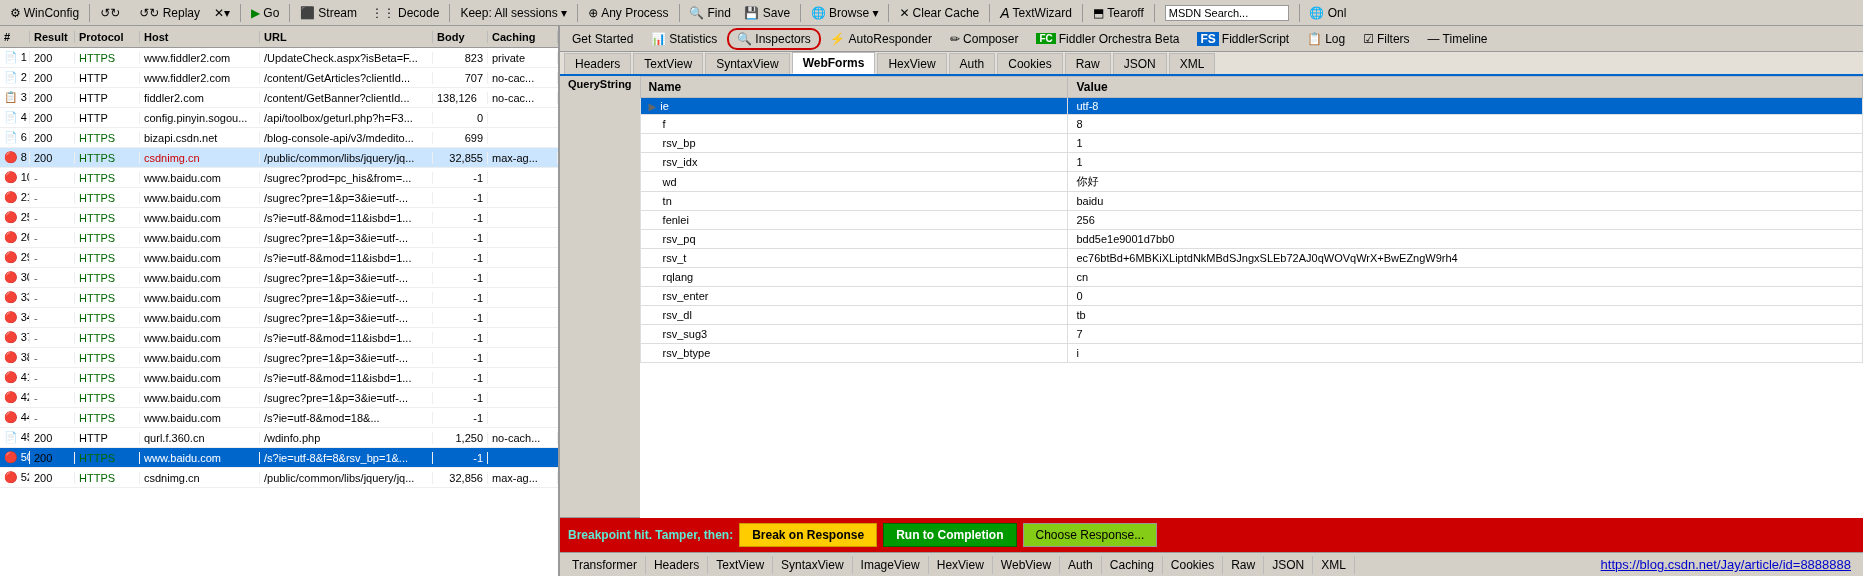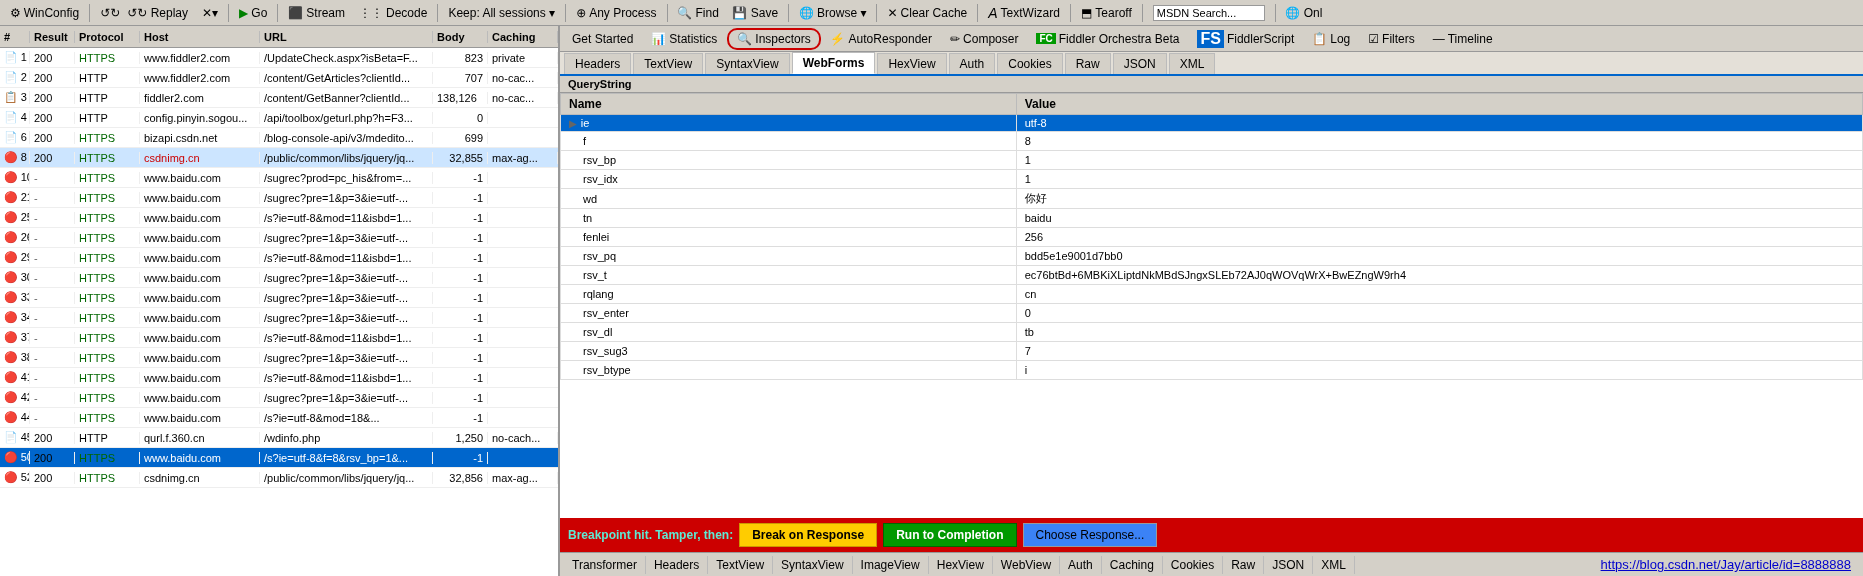--- a/index.html
+++ b/index.html
@@ -58,21 +58,21 @@
       display: flex; align-items: flex-end; background: #e4e0d8;
       border-bottom: 2px solid #0066cc; height: 24px; padding: 0 4px; flex-shrink: 0;
     }
     .tab {
       padding: 3px 10px; font-size: 11px; cursor: pointer; border: 1px solid #bbb;
       border-bottom: none; background: #d4d0c8; margin-right: 2px; white-space: nowrap;
     }
     .tab.active { background: #fff; border-bottom: 1px solid #fff; font-weight: bold; }
 
     
-    .content-area { flex: 1; display: flex; flex-direction: column; overflow: hidden; }
+    .content-area { flex: 1; display: flex; flex-direction: row; overflow: hidden; }
 
     
     .query-label {
       background: #d4d0c8; font-weight: bold; font-size: 11px;
       padding: 2px 8px; border-bottom: 1px solid #999; flex-shrink: 0;
     }
 
     
     .data-table { flex: 1; overflow-y: auto; }
     table { width: 100%; border-collapse: collapse; }
@@ -93,21 +93,21 @@
     .bp-text { color: #5eead4; font-weight: bold; font-size: 12px; white-space: nowrap; }
     .bp-btn-yellow {
       background: #ffcc00; border: 1px solid #cc9900; padding: 4px 12px;
       font-size: 12px; font-weight: bold; cursor: pointer; white-space: nowrap;
     }
     .bp-btn-green {
       background: #009900; border: 1px solid #006600; color: #fff; padding: 4px 12px;
       font-size: 12px; font-weight: bold; cursor: pointer; white-space: nowrap;
     }
     .bp-btn-white {
-      background: #3b82f6; border: 1px solid #999; padding: 4px 12px;
+      background: #84cc16; border: 1px solid #999; padding: 4px 12px;
       font-size: 12px; cursor: pointer; white-space: nowrap;
     }
 
     
     .bottom-tab-bar {
       display: flex; align-items: center; background: #d4d0c8;
       border-top: 1px solid #999; height: 24px; padding: 0 4px; flex-shrink: 0;
     }
     .bottom-tab {
       padding: 2px 8px; font-size: 11px; cursor: pointer; white-space: nowrap;
@@ -122,21 +122,21 @@
 <body>
 
 <div class="toolbar">
   <button class="toolbar-btn">
     <span>⚙</span>
     <span>WinConfig</span>
   </button>
   <div class="toolbar-sep"></div>
   <button class="toolbar-btn">
     <span>↺↻</span>
-    <span style="margin-left:4px">↺↻ Replay</span>
+    <span style="margin-left:16px">↺↻ Replay</span>
   </button>
   <button class="toolbar-btn">
     <span>✕▾</span>
   </button>
   <div class="toolbar-sep"></div>
   <button class="toolbar-btn">
     <span style="color:green">▶</span>
     <span>Go</span>
   </button>
   <div class="toolbar-sep"></div>
@@ -181,21 +181,21 @@
     <span style="font-size:14px; font-style:italic">A</span>
     <span>TextWizard</span>
   </button>
   <div class="toolbar-sep"></div>
   <button class="toolbar-btn">
     <span>⬒</span>
     <span>Tearoff</span>
   </button>
   <div class="toolbar-sep"></div>
   <button class="toolbar-btn">
-    <input style="width: 112px; font-size: 11px; padding: 1px 3px; border: 1px solid rgb(153, 153, 153);" value="MSDN Search...">
+    <input style="width: 124px; font-size: 11px; padding: 1px 3px; border: 1px solid rgb(153, 153, 153);" value="MSDN Search...">
   </button>
   <div class="toolbar-sep"></div>
   <button class="toolbar-btn">
     <span>🌐</span>
     <span>Onl</span>
   </button>
 </div>
 
 <div class="main-layout">
 
@@ -432,21 +432,21 @@
         </button>
       <button class="right-toolbar-btn">
           <span>✏</span>
           <span> Composer</span>
         </button>
       <button class="right-toolbar-btn">
         <span style="background:#009900;color:#fff;padding:0 3px;font-weight:bold;font-size:10px">FC</span>
         <span> Fiddler Orchestra Beta</span>
       </button>
       <button class="right-toolbar-btn">
-        <span style="background:#0066cc;color:#fff;padding:0 3px;font-weight:bold;font-size:16px">FS</span>
+        <span style="background:#0066cc;color:#fff;padding:0 3px;font-weight:bold;font-size:12px">FS</span>
         <span> FiddlerScript</span>
       </button>
       <button class="right-toolbar-btn">
           <span>📋</span>
           <span> Log</span>
         </button>
       <button class="right-toolbar-btn">
           <span>☑</span>
           <span> Filters</span>
         </button>

